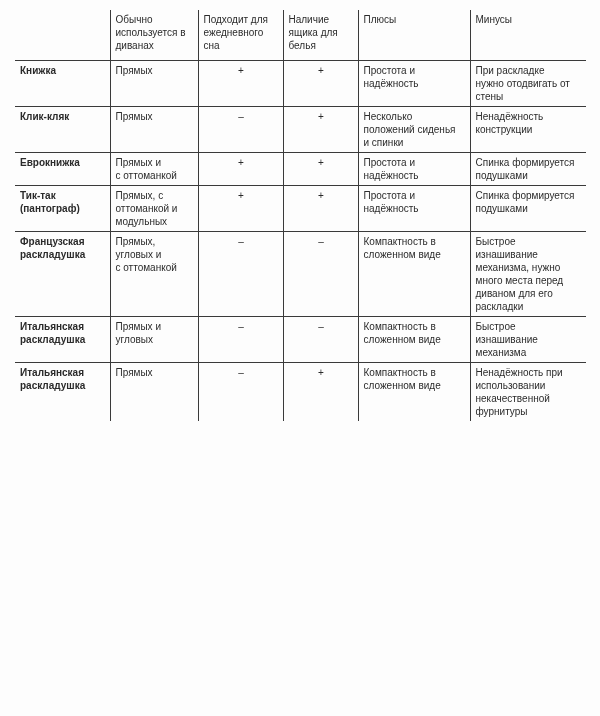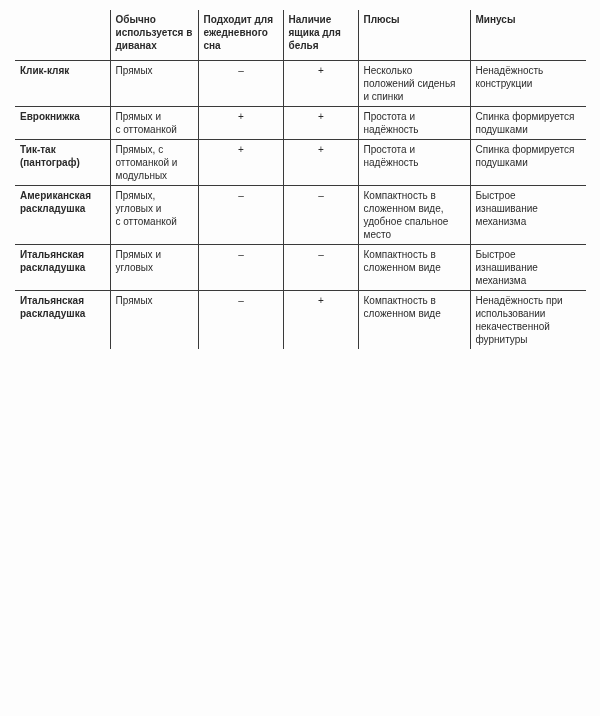--- a/index.html
+++ b/index.html
@@ -29,21 +29,21 @@
     line-height: 13px;
   }
   th, td {
     vertical-align: top;
     padding: 3px 4px 3px 5px;
     white-space: pre-line;
     text-align: left;
     overflow: hidden;
   }
   thead th {
-    font-weight: bold;
+    font-weight: normal;
     height: 44px;
     margin-top: 27px;
   }
   
   th:not(:last-child),
   td:not(:last-child) {
     border-right: 1px solid #3a3a3a;
   }
   
   tbody td {
@@ -84,20 +84,31 @@
 сна</th>
         <th>Наличие
 ящика для
 белья</th>
         <th>Плюсы</th>
         <th>Минусы</th>
       </tr>
     </thead>
     <tbody>
         <tr>
+          <td class="col-name">Книжка</td>
+          <td class="col-usage">Прямых</td>
+          <td class="col-daily_sleep">+</td>
+          <td class="col-linen_box">+</td>
+          <td class="col-pros">Простота и
+надёжность</td>
+          <td class="col-cons">При раскладке
+нужно отодвигать от
+стены</td>
+        </tr>
+        <tr>
           <td class="col-name">Клик-кляк</td>
           <td class="col-usage">Прямых</td>
           <td class="col-daily_sleep">–</td>
           <td class="col-linen_box">+</td>
           <td class="col-pros">Несколько
 положений сиденья
 и спинки</td>
           <td class="col-cons">Ненадёжность
 конструкции</td>
         </tr>
@@ -119,34 +130,35 @@
 оттоманкой и
 модульных</td>
           <td class="col-daily_sleep">+</td>
           <td class="col-linen_box">+</td>
           <td class="col-pros">Простота и
 надёжность</td>
           <td class="col-cons">Спинка формируется
 подушками</td>
         </tr>
         <tr>
-          <td class="col-name">Американская
+          <td class="col-name">Французская
 раскладушка</td>
           <td class="col-usage">Прямых,
 угловых и
 с оттоманкой</td>
           <td class="col-daily_sleep">–</td>
           <td class="col-linen_box">–</td>
           <td class="col-pros">Компактность в
-сложенном виде,
-удобное спальное
-место</td>
+сложенном виде</td>
           <td class="col-cons">Быстрое
 изнашивание
-механизма</td>
+механизма, нужно
+много места перед
+диваном для его
+раскладки</td>
         </tr>
         <tr>
           <td class="col-name">Итальянская
 раскладушка</td>
           <td class="col-usage">Прямых и
 угловых</td>
           <td class="col-daily_sleep">–</td>
           <td class="col-linen_box">–</td>
           <td class="col-pros">Компактность в
 сложенном виде</td>

